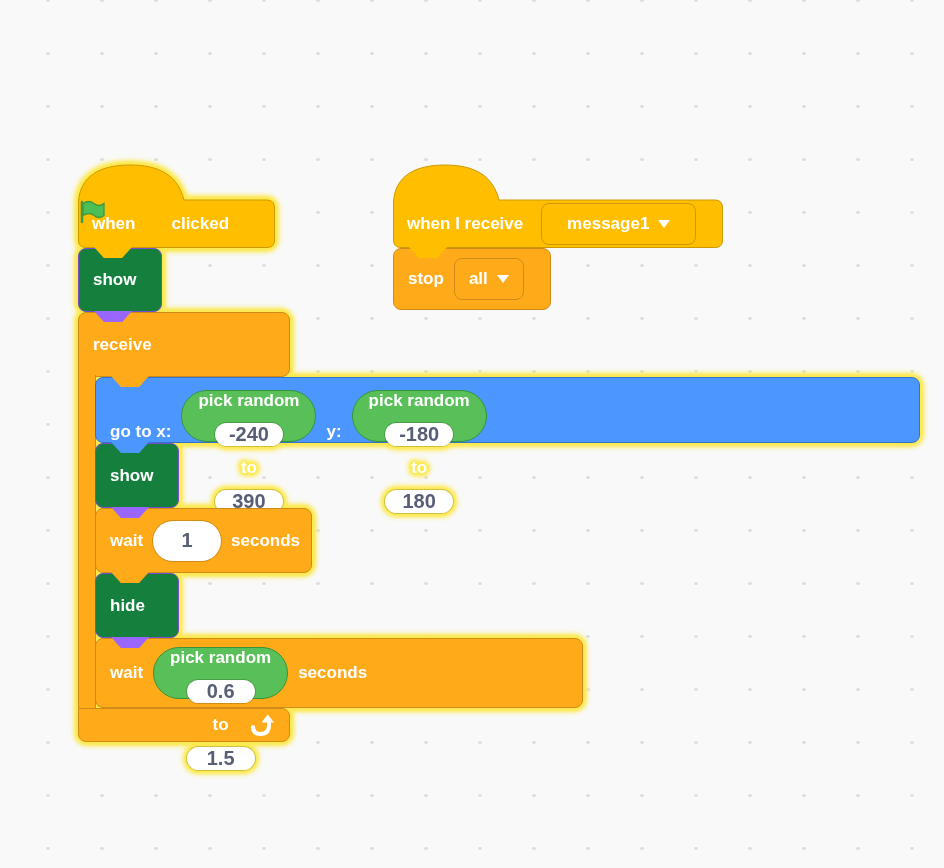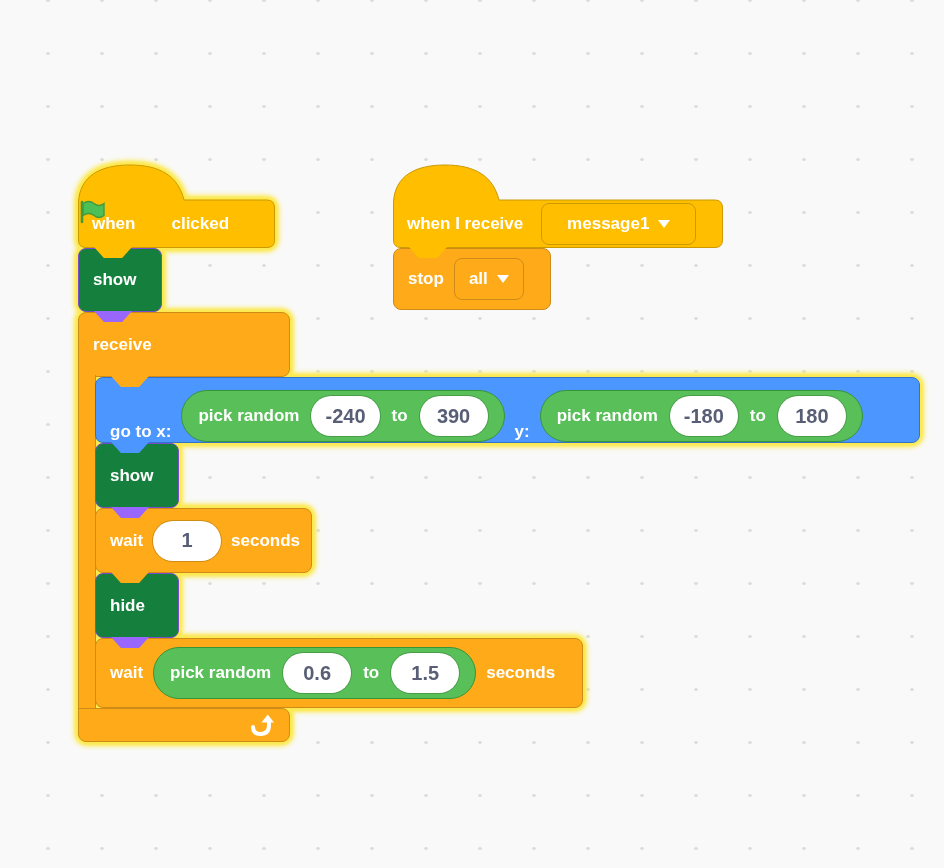--- a/index.html
+++ b/index.html
@@ -40,21 +40,21 @@
   .arm{position:absolute;box-sizing:border-box;background:#FFAB19;
     border-left:1px solid #CF8B17;border-right:1px solid #CF8B17;}
   .barm{
     position:absolute;box-sizing:border-box;background:#FFAB19;
     border:1px solid #CF8B17;border-radius:0 8px 8px 8px;
     display:flex;align-items:center;justify-content:flex-end;padding:0 15px;
   }
   .opblock{
     display:inline-flex;align-items:center;gap:12px;
     background:#59C059;border:1px solid #389438;border-radius:999px;
-    height:50px;padding:0 16px;color:#fff;font-weight:700;font-size:17px;
+    height:50px;padding:0 16px;color:#fff;font-weight:700;font-size:17px;flex-direction:column;
   }
   .field{
     display:inline-flex;align-items:center;justify-content:center;
     background:#fff;border-radius:999px;height:40px;min-width:40px;
     padding:0 14px;color:#575E75;font-weight:700;font-size:20px;
     box-shadow:0 0 0 1px rgba(0,0,0,0.18);
   }
   .dd{
     display:inline-flex;align-items:center;justify-content:center;gap:9px;
     border:1px solid;border-radius:8px;height:40px;padding:0 14px;

